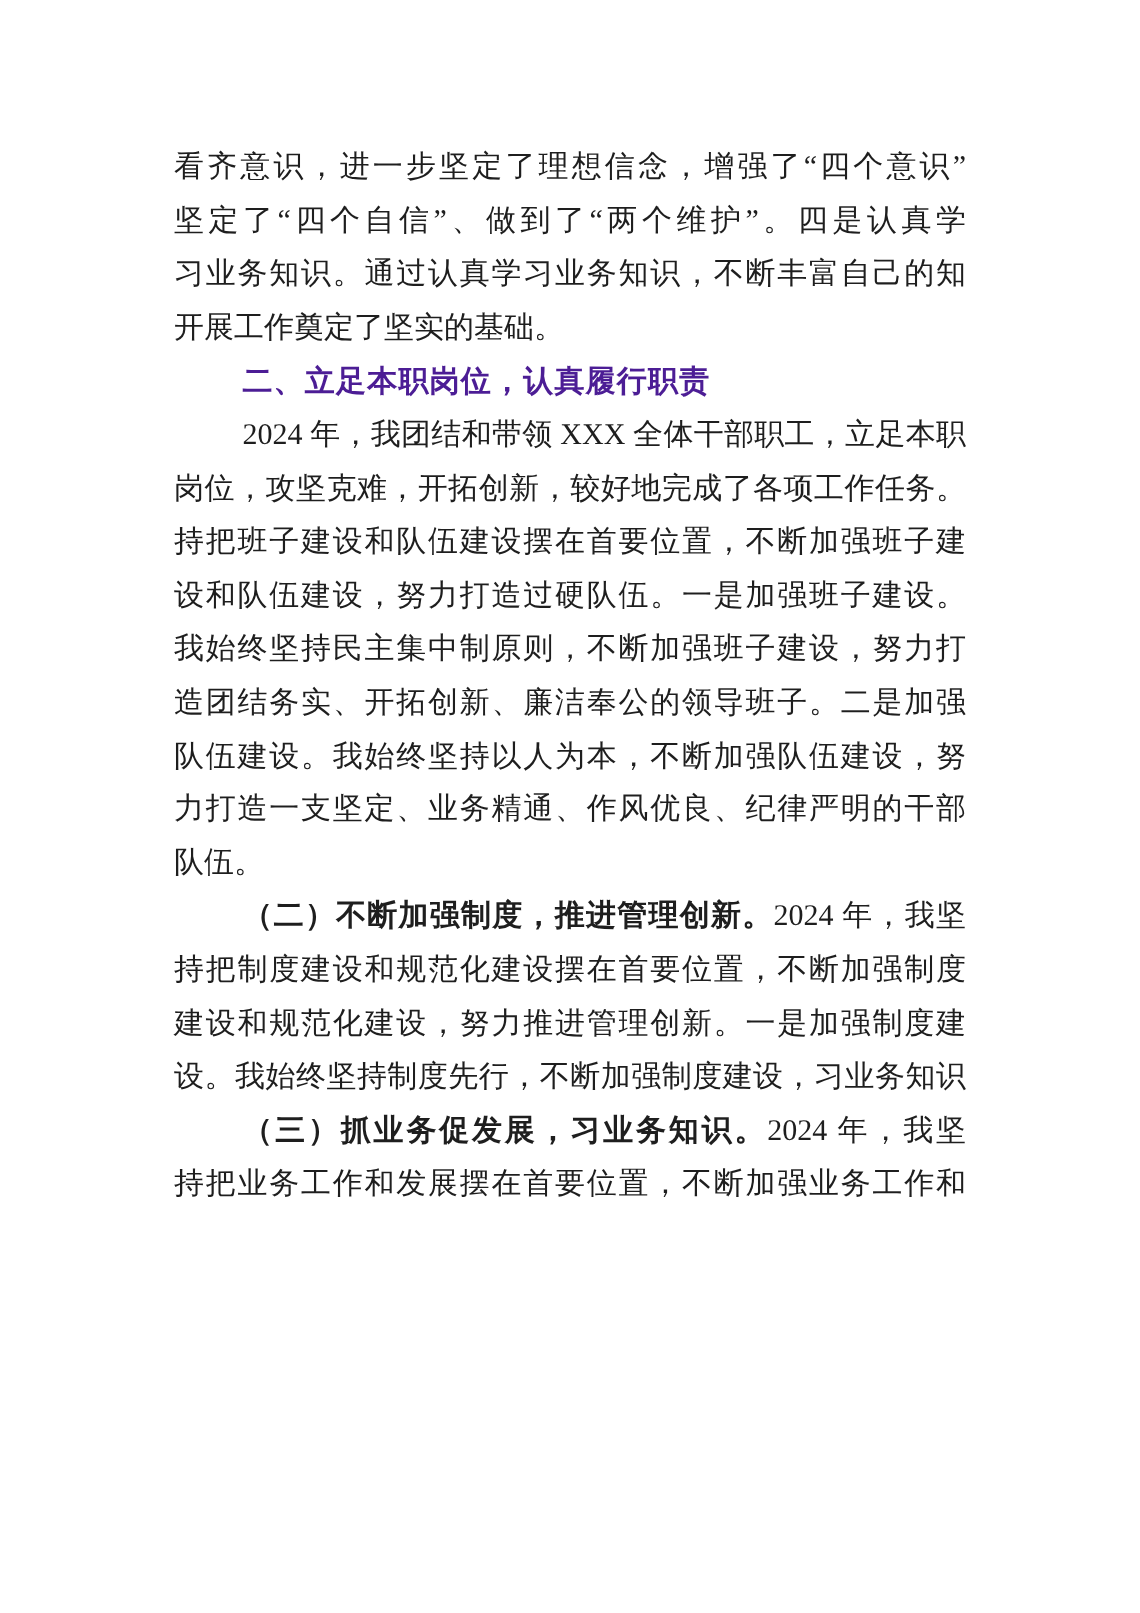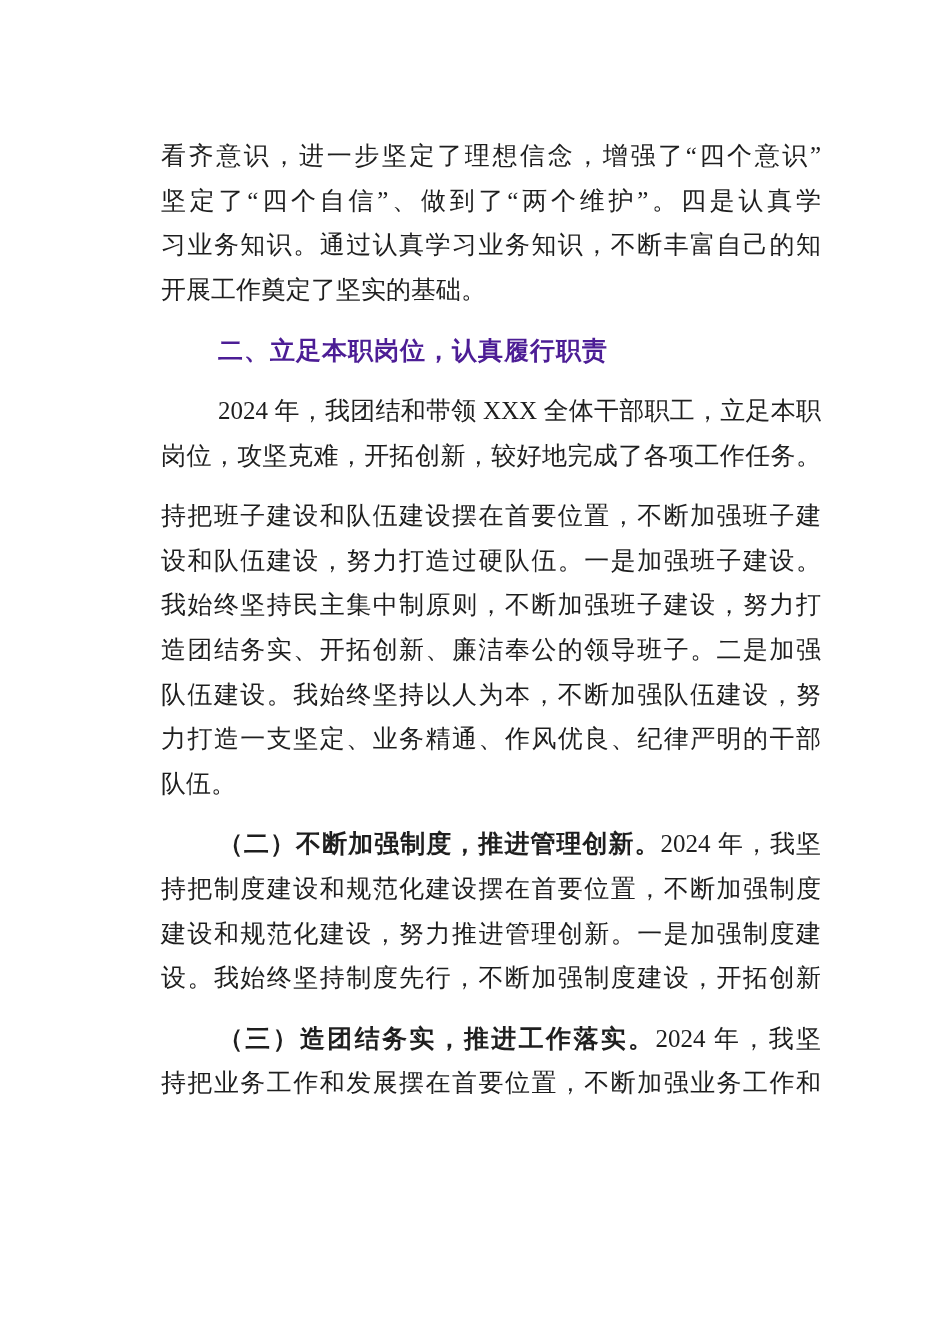--- a/index.html
+++ b/index.html
@@ -16,21 +16,21 @@
   }
   .text-block {
     position: absolute;
     left: 145px;
     top: 118px;
     width: 660px;
     font-family: "Liberation Serif", serif;
     color: #1e1e1e;
     font-size: 25px;
   }
-  .paragraph { margin: 16px; padding: 0; }
+  .paragraph { margin: 0; padding: 0; }
   .line {
     width: 660px;
     height: 44.6px;
     line-height: 44.6px;
     box-sizing: border-box;
     text-align: justify;
     text-align-last: justify;
     overflow: visible;
   }
   .line.last {
@@ -71,20 +71,20 @@
         <div class="line"><span class="run">我始终坚持民主集中制原则，不断加强班子建设，努力打</span></div>
         <div class="line"><span class="run">造团结务实、开拓创新、廉洁奉公的领导班子。二是加强</span></div>
         <div class="line"><span class="run">队伍建设。我始终坚持以人为本，不断加强队伍建设，努</span></div>
         <div class="line"><span class="run">力打造一支坚定、业务精通、作风优良、纪律严明的干部</span></div>
         <div class="line last"><span class="run">队伍。</span></div>
       </div>
       <div class="paragraph">
         <div class="line indent"><span class="run b">（二）不断加强制度，推进管理创新。</span><span class="run">2024 年，我坚</span></div>
         <div class="line"><span class="run">持把制度建设和规范化建设摆在首要位置，不断加强制度</span></div>
         <div class="line"><span class="run">建设和规范化建设，努力推进管理创新。一是加强制度建</span></div>
-        <div class="line"><span class="run">设。我始终坚持制度先行，不断加强制度建设，开拓创新</span></div>
+        <div class="line"><span class="run">设。我始终坚持制度先行，不断加强制度建设，习业务知识</span></div>
       </div>
       <div class="paragraph">
-        <div class="line indent"><span class="run b">（三）造团结务实，推进工作落实。</span><span class="run">2024 年，我坚</span></div>
+        <div class="line indent"><span class="run b">（三）抓业务促发展，习业务知识。</span><span class="run">2024 年，我坚</span></div>
         <div class="line"><span class="run">持把业务工作和发展摆在首要位置，不断加强业务工作和</span></div>
       </div>
     </div>
 </div>
 
 </body></html>

